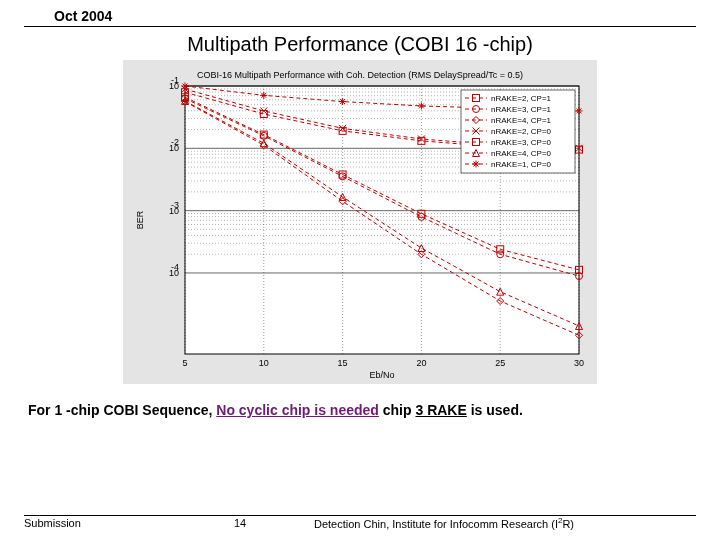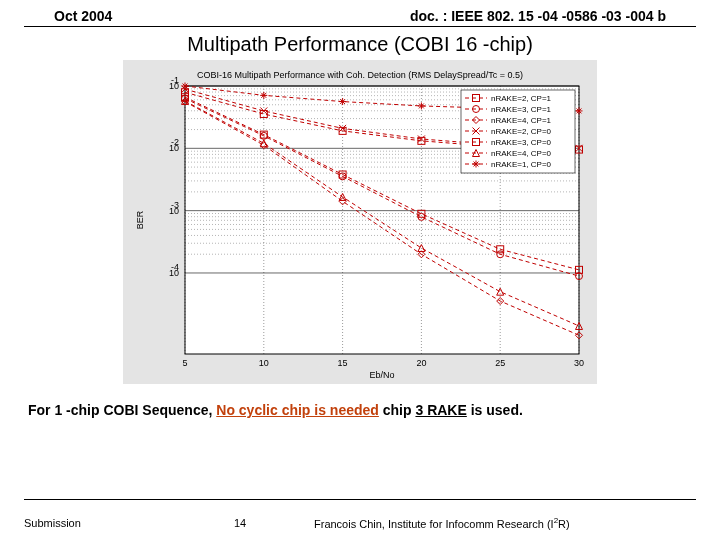--- a/index.html
+++ b/index.html
@@ -38,44 +38,43 @@
   svg.chart { display:block; background:#e4e4e4; }
   .axis-label { font-size: 9px; font-family: Arial; }
   .tick { font-size: 9px; font-family: Arial; }
   .plot-title { font-size: 9px; font-family: Arial; }
   .legend-text { font-size: 8px; font-family: Arial; }
   .caption {
     font-size: 14px;
     font-weight: bold;
     margin: 18px 28px 0 28px;
   }
-  .caption .highlight { color: #c2410c; text-decoration: underline; }
+  .caption .highlight { color: #701a75; text-decoration: underline; }
   .caption .u { text-decoration: underline; }
   .footer {
     position: absolute;
     bottom: 10px;
     left: 24px;
     right: 24px;
     display: flex;
     align-items: center;
     border-top: 1.5px solid #000;
-    padding-top: 16px;
+    padding-top: 0;
     font-size: 11px;
   }
   .footer .sub { flex: 0 0 210px; }
   .footer .pn { flex: 0 0 80px; text-align: left; }
   .footer .aff { flex: 1; text-align: left; }
   .sup { font-size: 8px; vertical-align: super; }
 </style>
 </head>
 <body>
 
 <div class="header">
   <span>Oct 2004</span>
-  <span>doc. : IEEE 802. 15 -04 -0586 -03 -004 b</span>
 </div>
 
 <div class="title">Multipath Performance (COBI 16 -chip)</div>
 
 <div class="chart-wrap">
   <div class="chart-bg">
     <svg class="chart" id="chart-svg" width="462" height="316">
         <rect x="56" y="20" width="394" height="268" fill="#fff" stroke="#000" stroke-width="1"></rect>
         <text x="231" y="12" text-anchor="middle" class="plot-title">COBI-16 Multipath Performance with Coh. Detection (RMS DelaySpread/Tc = 0.5)</text>
         <line x1="56" y1="20" x2="56" y2="288" stroke="#000" stroke-width="0.4" stroke-dasharray="1 2"></line>
@@ -232,15 +231,15 @@
 </div>
 
 <div class="caption">
   <span>For 1 -chip COBI Sequence, </span><span class="highlight">No cyclic chip is needed</span><span> chip </span><span class="u">3 RAKE</span><span> is used.</span>
 </div>
 
 <div class="footer">
   <span class="sub">Submission</span>
   <span class="pn">14</span>
   <span class="aff">
-    <span>Francois Chin, Institute for Infocomm Research (I</span><span class="sup">2</span><span>R)</span>
+    <span>Detection Chin, Institute for Infocomm Research (I</span><span class="sup">2</span><span>R)</span>
   </span>
 </div>
 
 </body></html>

